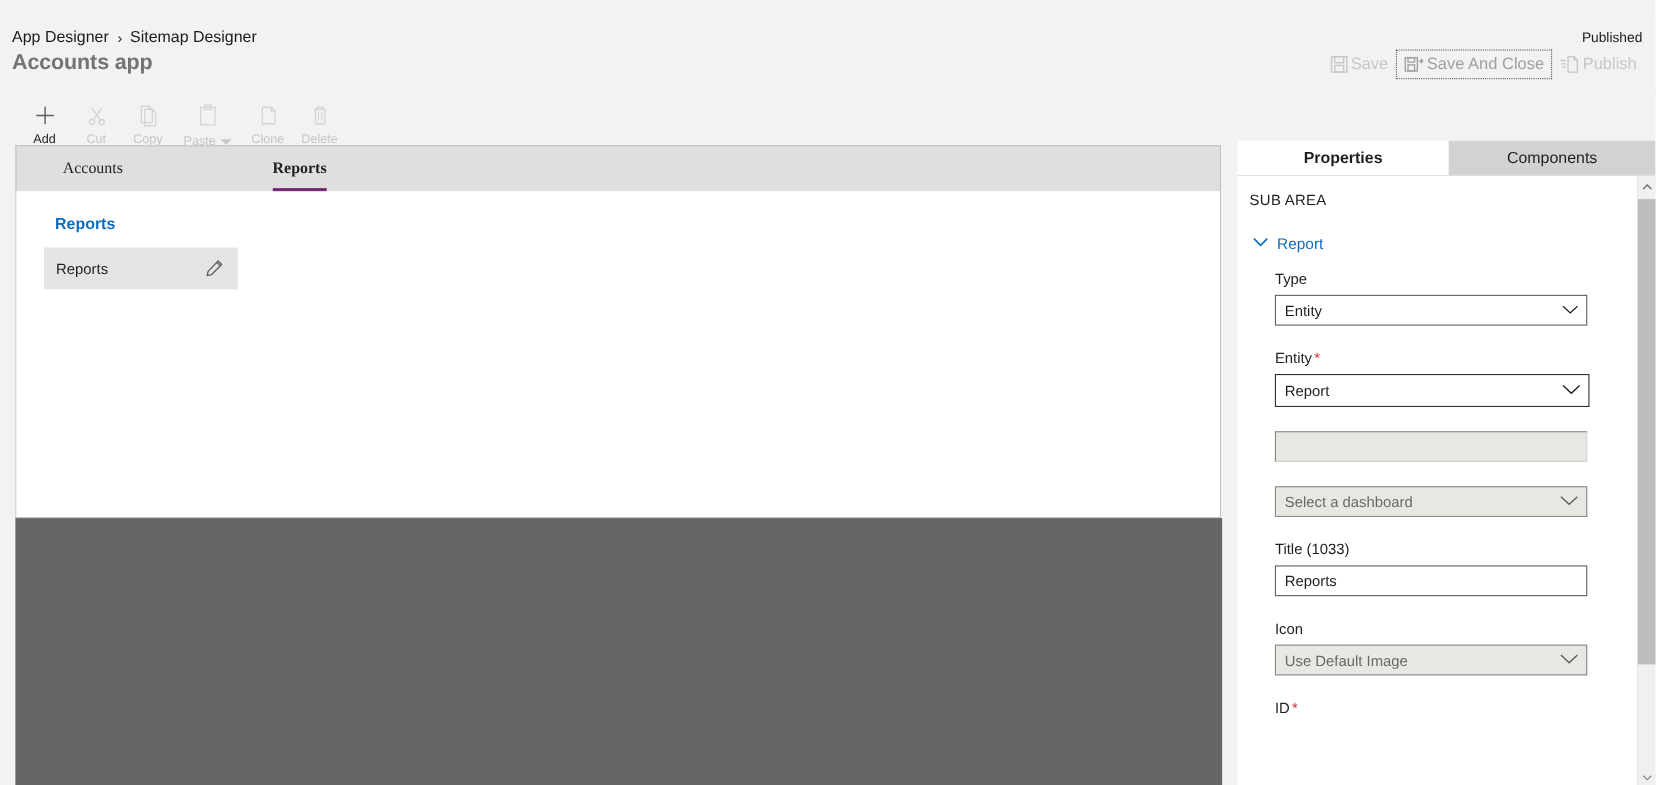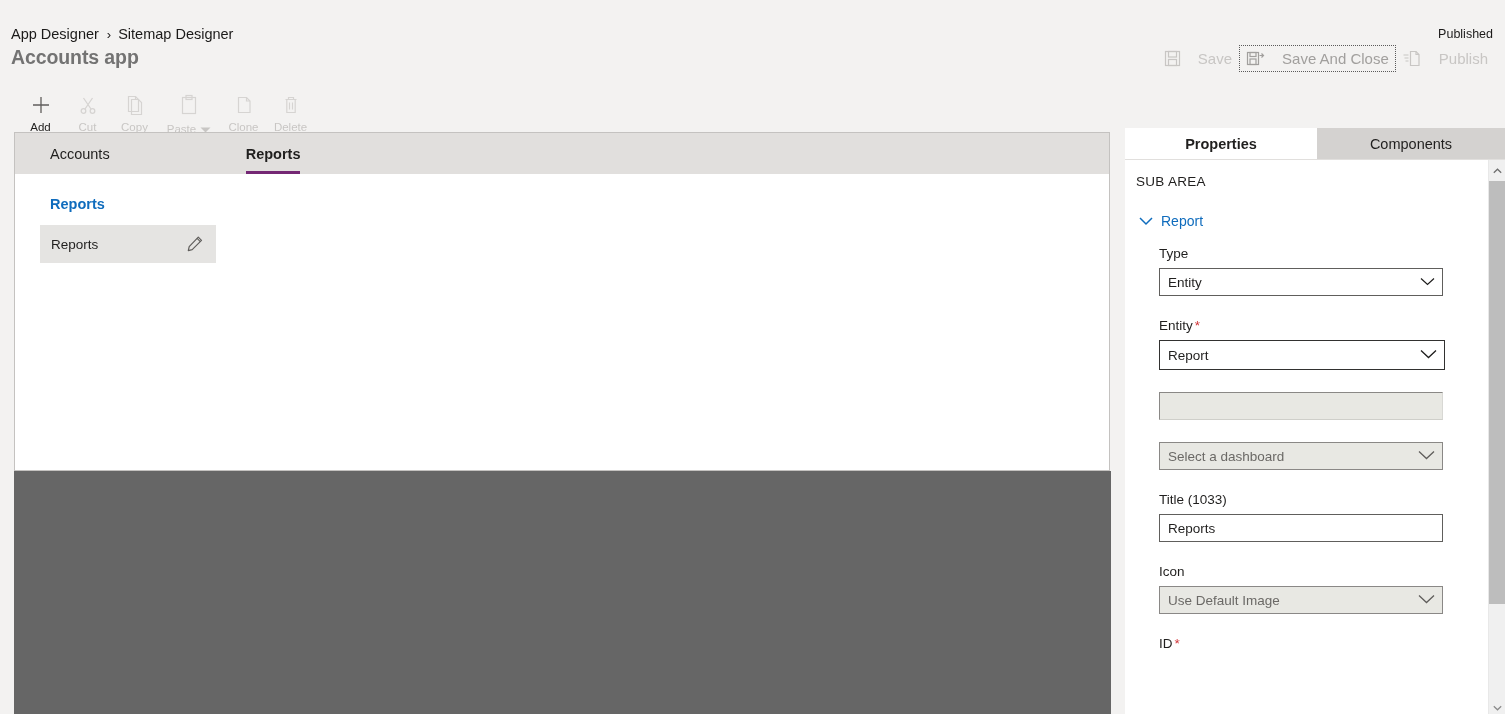--- a/index.html
+++ b/index.html
@@ -47,21 +47,21 @@
   .published {
     position: absolute; right: 12px; top: 12px;
     font-size: 12.5px; color: #1b1a19;
   }
 
   .hdr-actions {
     position: absolute; right: 10px; top: 30px;
     display: flex; align-items: center; gap: 0px;
   }
   .hdr-btn {
-    display: flex; align-items: center; gap: 17px;
+    display: flex; align-items: center; gap: 2px;
     padding: 4px 6px;
     font-size: 15px;
     color: #c8c6c4;
     cursor: default;
     background: transparent;
     border: 1px solid transparent;
   }
   .hdr-btn.focused {
     outline: 1px dotted #5a5a5a;
     outline-offset: -1px;
@@ -105,21 +105,22 @@
   }
   .tabstrip {
     position: absolute; left: 14px; top: 132px;
     width: 1096px; height: 42px;
     background: #e1dfdd;
     border: 1px solid #c4c2c0;
     border-bottom: none;
   }
   .tabs {
     display: flex; height: 41px; align-items: center;
-    padding-left: 21px;
+    padding-left: 28px;
+    font-family: Liberation Serif, serif;
   }
   .tab {
     height: 41px;
     display: flex; align-items: center;
     font-size: 14.5px; color: #201f1e;
     padding: 0 14px;
     position: relative;
     cursor: pointer;
     min-width: 100px;
     justify-content: flex-start;

